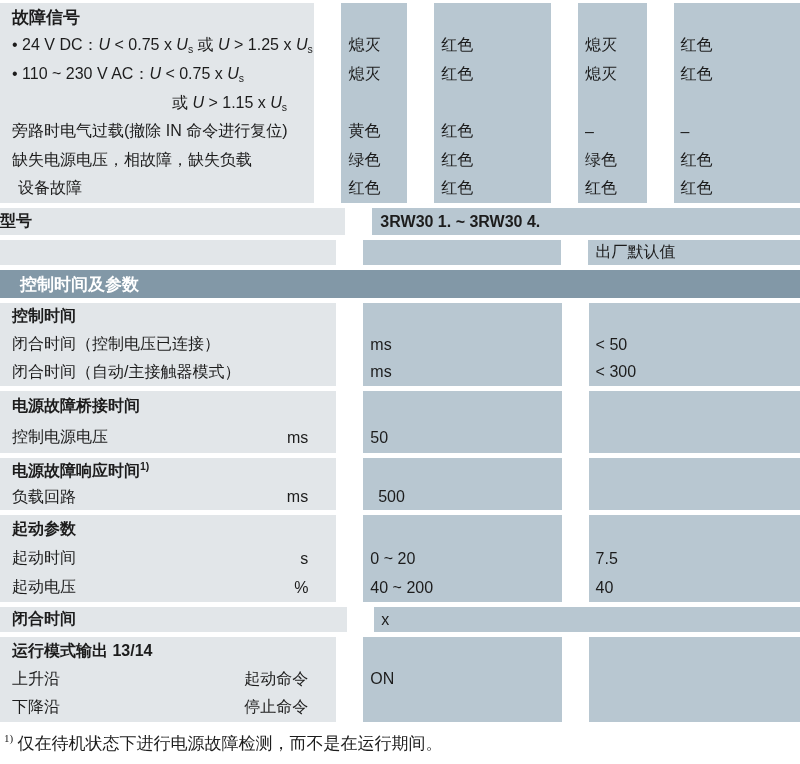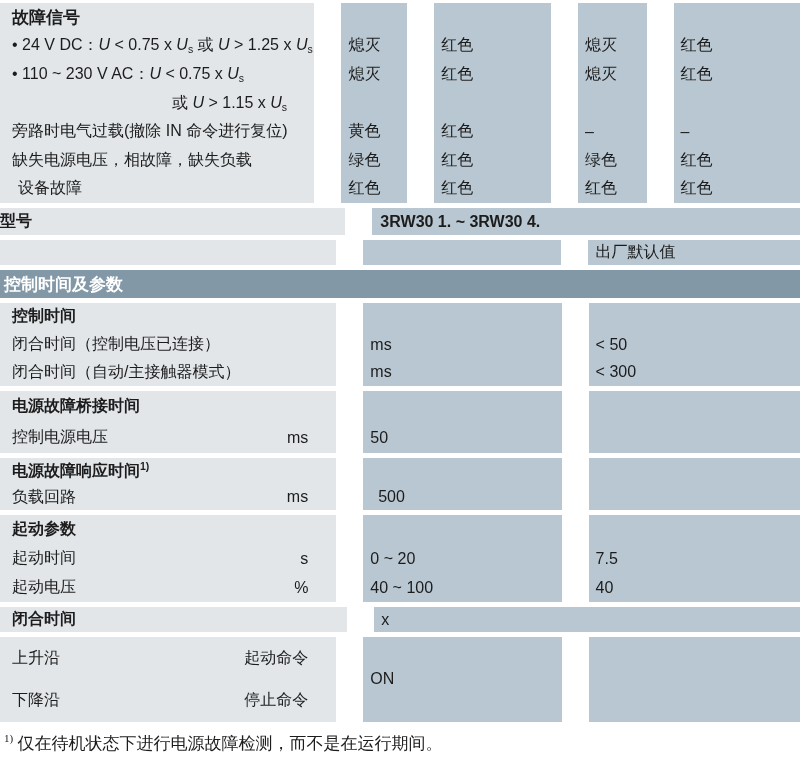--- a/index.html
+++ b/index.html
@@ -35,21 +35,21 @@
   .model{height:27px;}
   .model .cell,.defaults .cell{display:flex;align-items:center;}
   .model .value{width:443px;padding-left:8px;}
   .defaults{height:25px;}
   .d1{width:211px;padding-left:7px;}
   .d2{width:225px;padding-left:7px;}
   
   .bar{
     margin-top:5px;height:28px;width:800px;background:var(--header-bg);
     color:var(--header-text);font-weight:700;font-size:17px;
-    display:flex;align-items:center;padding-left:4px;
+    display:flex;align-items:center;padding-left:20px;
   }
   
   .group{display:flex;margin-top:5px;}
   .group .gcell{display:flex;flex-direction:column;}
   .group .dspan{width:439px;}
   #groups .group:nth-child(1){height:83px;}
   #groups .group:nth-child(2){height:62px;}
   #groups .group:nth-child(3){height:52px;}
   #groups .group:nth-child(4){height:87px;}
   #groups .group:nth-child(5){height:25px;}
@@ -301,21 +301,21 @@
             <span class="txt"><span>起动电压</span></span>
             <span class="unit">%</span>
           </div>
         </div>
         <div class="cell d1 gcell" style="padding-left: 0px;">
           <div class="line" style="padding-left: 7px;"></div>
           <div class="line" style="padding-left: 7px;">
             <span class="txt">0 ~ 20</span>
           </div>
           <div class="line" style="padding-left: 7px;">
-            <span class="txt">40 ~ 100</span>
+            <span class="txt">40 ~ 200</span>
           </div>
         </div>
         <div class="cell d2 gcell" style="padding-left: 0px;">
           <div class="line" style="padding-left: 7px;"></div>
           <div class="line" style="padding-left: 7px;">
             <span class="txt">7.5</span>
           </div>
           <div class="line" style="padding-left: 7px;">
             <span class="txt">40</span>
           </div>
@@ -328,20 +328,23 @@
           </div>
         </div>
         <div class="cell dspan gcell">
           <div class="line" style="padding-left: 7px;">
             <span class="txt">x</span>
           </div>
         </div>
       </div>
       <div class="group sect">
         <div class="cell label gcell">
+          <div class="line lrow bold">
+            <span class="txt"><span>运行模式输出 13/14</span></span>
+          </div>
           <div class="line lrow">
             <span class="txt"><span>上升沿</span></span>
             <span class="unit">起动命令</span>
           </div>
           <div class="line lrow">
             <span class="txt"><span>下降沿</span></span>
             <span class="unit">停止命令</span>
           </div>
         </div>
         <div class="cell d1 gcell" style="padding-left: 0px;">

